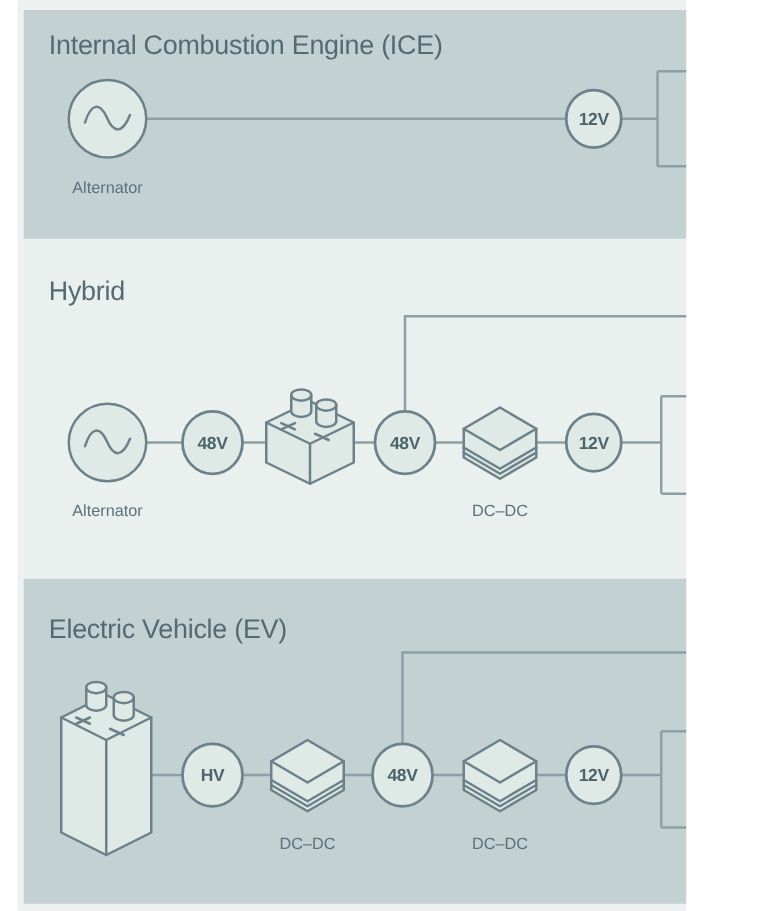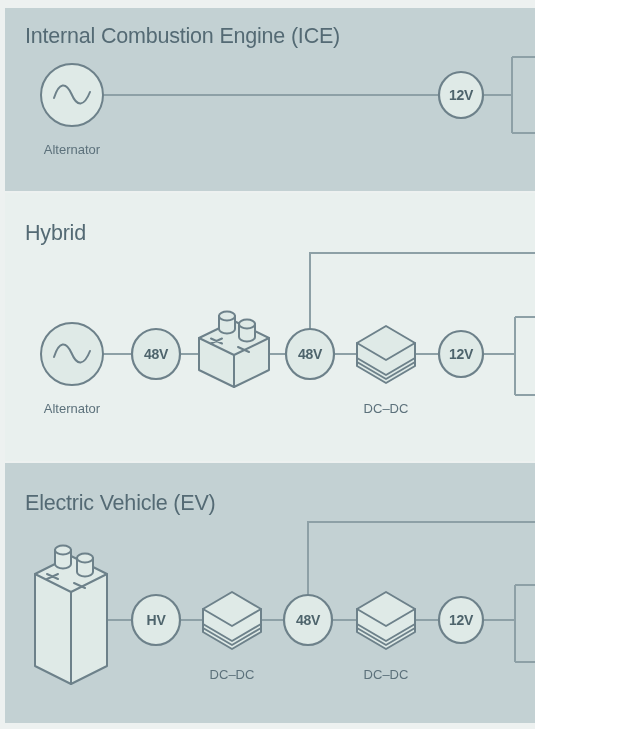--- a/index.html
+++ b/index.html
@@ -2,20 +2,21 @@
 <html style="--page-bg: #edf1f0; --title: #546a74; --label: #5c717b; --line: #8da0a6; --icon-fill: #dfeae7; --icon-stroke: #6d818a; --node-text: #4e646c;"><head>
 <meta charset="utf-8">
 <style>
   html,body{margin:0;padding:0;}
   .stage{
     position:relative;
     width:535px;height:729px;
     background:var(--page-bg,#edf1f0);
     font-family:"Liberation Sans",sans-serif;
     overflow:hidden;
+    margin-left:14px;
   }
   svg.diagram{position:absolute;left:0;top:0;}
   .hidden-defs{position:absolute;width:0;height:0;overflow:hidden;}
   .icon-shape{fill:var(--icon-fill);stroke:var(--icon-stroke);stroke-width:2;stroke-linejoin:round;stroke-linecap:round;}
   .icon-line{fill:none;stroke:var(--icon-stroke);stroke-width:2;stroke-linejoin:round;stroke-linecap:round;}
   .icon-glyph{fill:none;stroke:var(--icon-stroke);stroke-width:1.8;}
   .volt-circle{fill:var(--icon-fill);stroke:var(--icon-stroke);stroke-width:2.2;}
   .volt-text{fill:var(--node-text);font-size:14px;font-weight:600;text-anchor:middle;letter-spacing:-0.3px;}
   .node-label{fill:var(--label);font-size:13px;text-anchor:middle;}
   .panel-title{fill:var(--title);font-size:21.5px;letter-spacing:-0.2px;}

